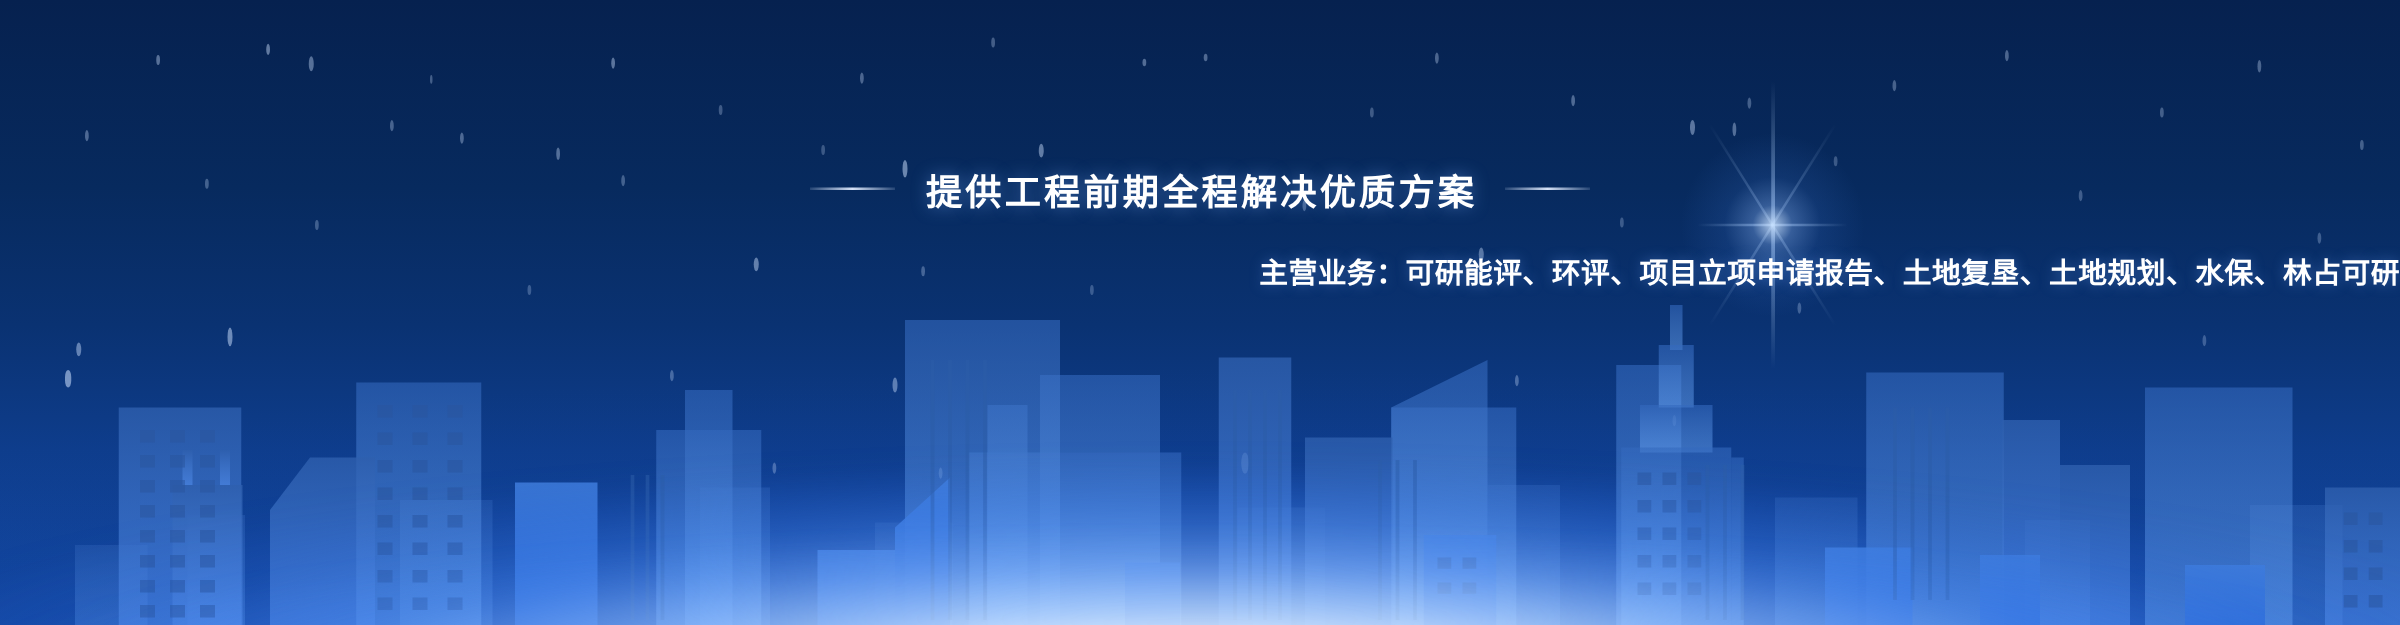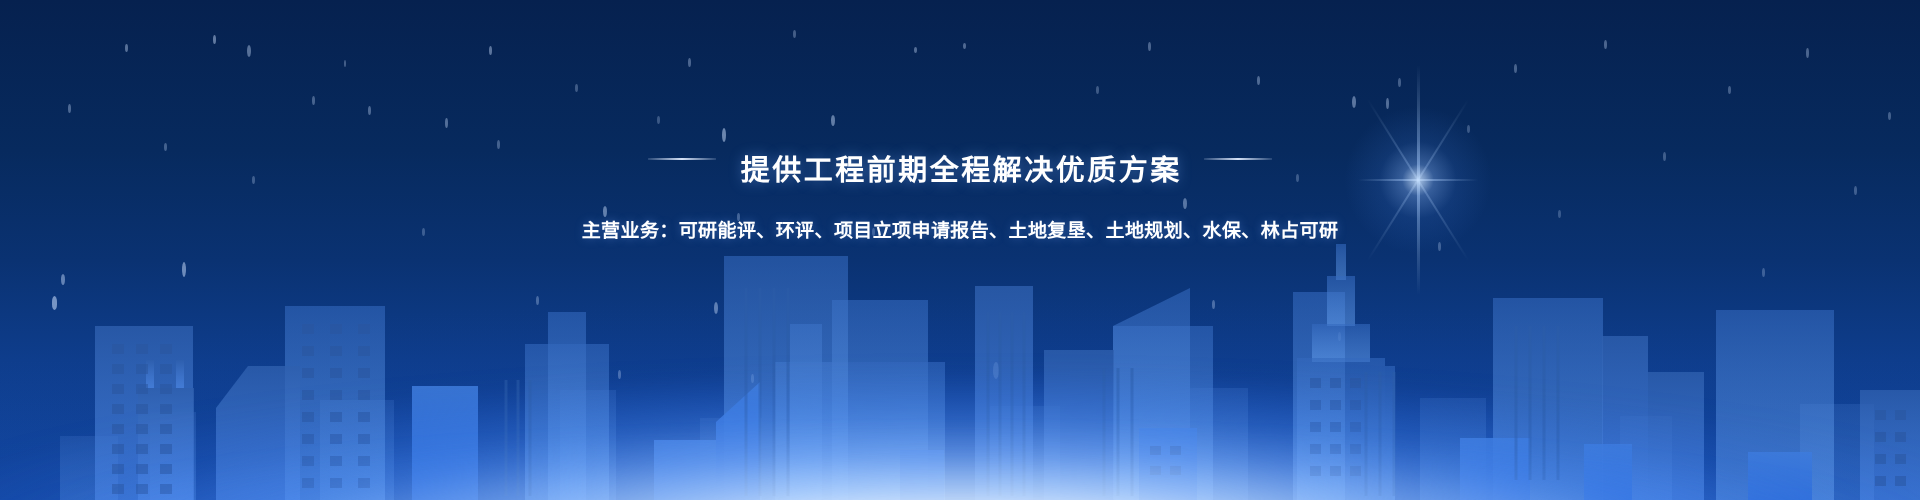--- a/index.html
+++ b/index.html
@@ -153,31 +153,31 @@
         rgba(210,225,250,0.15), rgba(225,236,255,0.95), rgba(210,225,250,0.15));
   }
   .subtitle {
     font-size: 29px;
     font-weight: bold;
     color: #ffffff;
     letter-spacing: 2.5px;
     text-indent: 2.5px;
     white-space: nowrap;
     text-shadow: 0 0 14px rgba(120,175,255,0.45);
-    margin-top: 16px;
   }
 
   .services {
     margin: 27px 0 0 0;
-    font-size: 19px;
+    font-size: 23px;
     font-weight: bold;
     color: #ffffff;
     letter-spacing: 0.4px;
     white-space: nowrap;
     text-shadow: 0 0 10px rgba(110,165,250,0.40);
+    text-align: right;
   }
 </style>
 </head>
 <body>
 
 <div class="banner">
 
   <div class="stars">
     <span class="star" style="left:52px;top:296px;width:5px;height:14px;opacity:.55;border-radius:50%/40%;"></span>
     <span class="star" style="left:68px;top:104px;width:3px;height:9px;opacity:.35;"></span>

